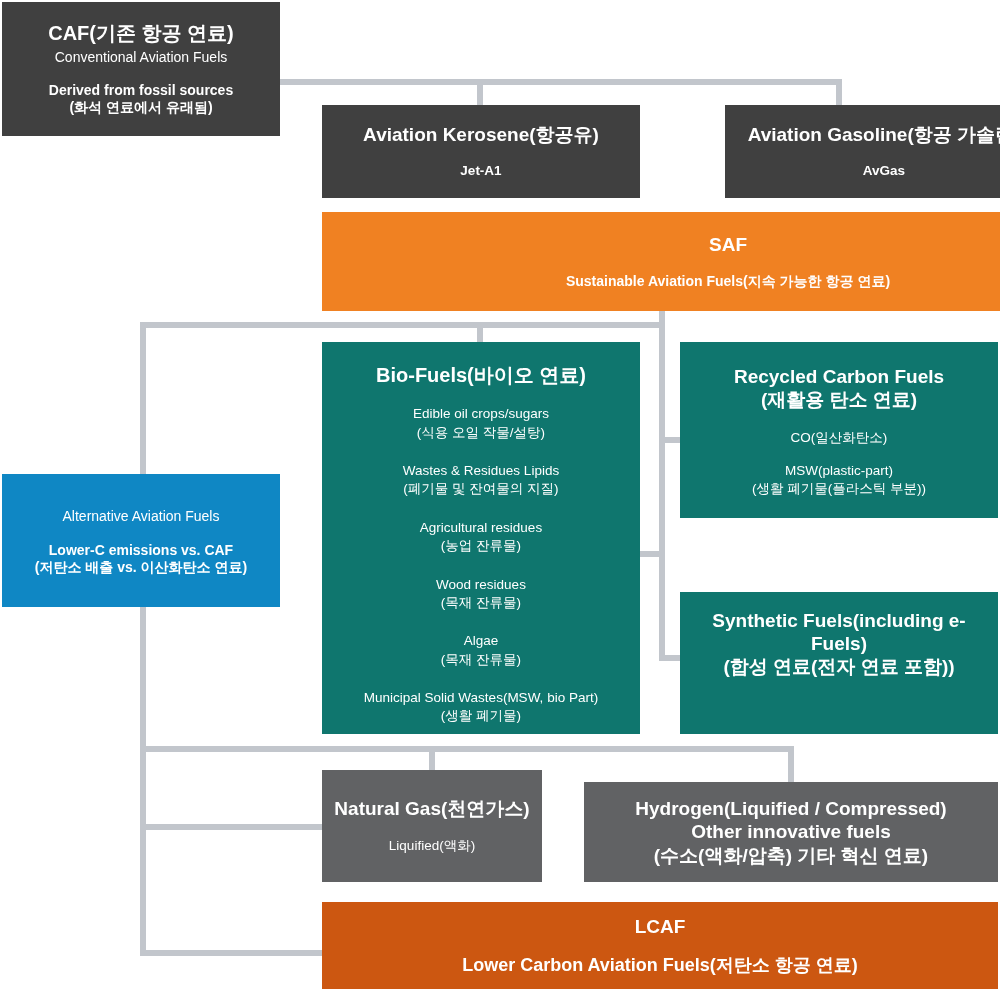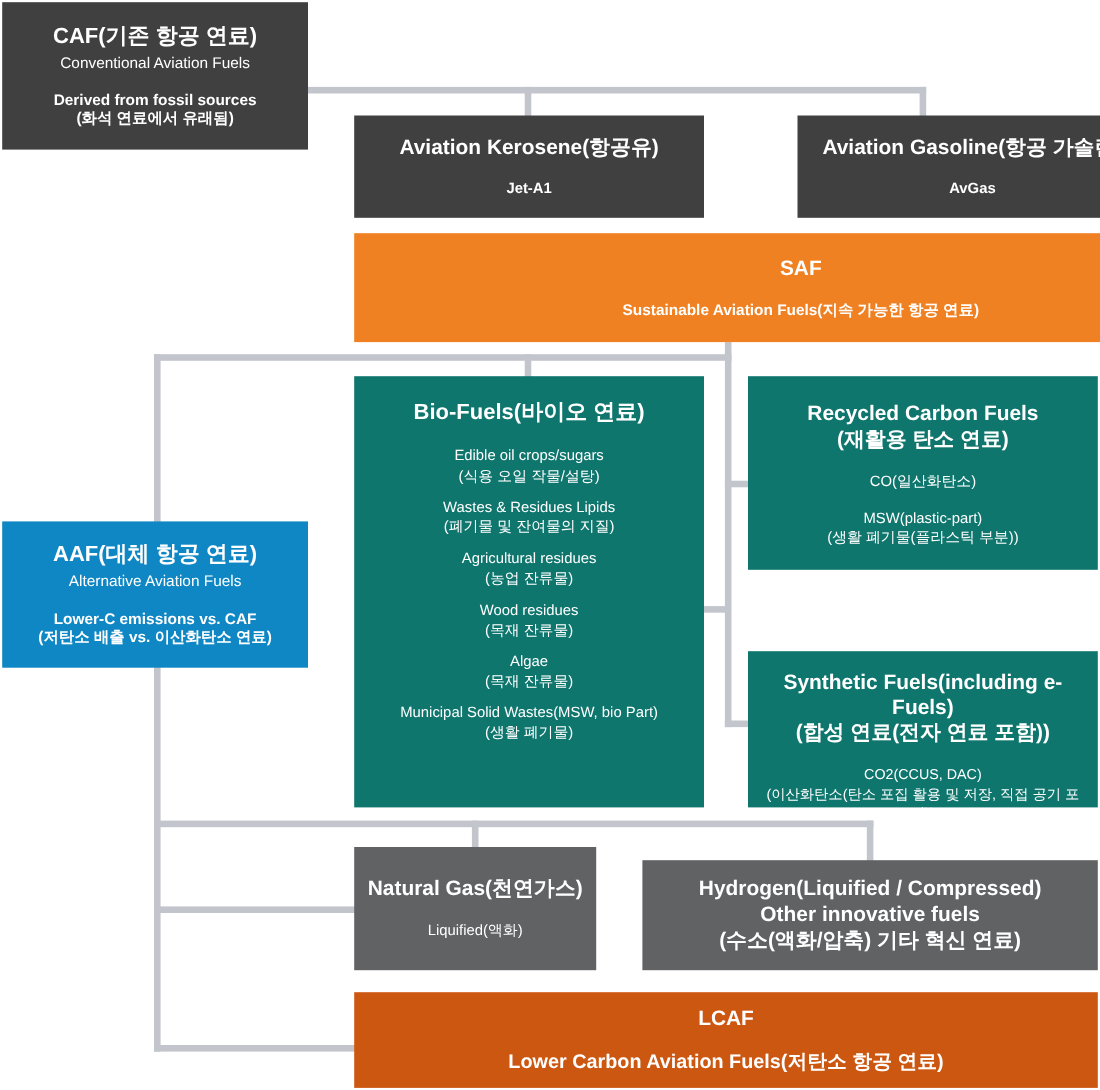--- a/index.html
+++ b/index.html
@@ -95,21 +95,21 @@
     left: 322px; top: 342px; width: 318px; height: 392px;
     justify-content: flex-start;
     padding-top: 21px;
   }
   #biofuels .title { font-size: 20px; }
   #biofuels .itemlist {
     margin-top: 18px;
     display: flex;
     flex-direction: column;
     align-items: center;
-    gap: 10px;
+    gap: 20px;
   }
   #biofuels .item { font-size: 13.5px; line-height: 1.36; }
 
   #recycled {
     left: 680px; top: 342px; width: 318px; height: 176px;
     justify-content: flex-start;
     padding-top: 23px;
   }
   #recycled .title { font-size: 19px; }
   #recycled .itemlist {
@@ -201,21 +201,20 @@
     <div class="title">Aviation Gasoline(항공 가솔린)</div>
     <div class="note">AvGas</div>
   </div>
 
   <div class="box orange" id="saf">
     <div class="title">SAF</div>
     <div class="note">Sustainable Aviation Fuels(지속 가능한 항공 연료)</div>
   </div>
 
   <div class="box blue" id="aaf">
-    <div class="title">AAF(대체 항공 연료)</div>
     <div class="subtitle">Alternative Aviation Fuels</div>
     <div class="note">
       <div>Lower-C emissions vs. CAF</div>
       <div>(저탄소 배출 vs. 이산화탄소 연료)</div>
     </div>
   </div>
 
   <div class="box peach" id="biofuels">
     <div class="title">Bio-Fuels(바이오 연료)</div>
     <div class="itemlist">
@@ -259,26 +258,20 @@
         <div>MSW(plastic-part)</div>
         <div>(생활 폐기물(플라스틱 부분))</div>
       </div>
     </div>
   </div>
 
   <div class="box peach" id="synthetic">
     <div class="title">
       <div>Synthetic Fuels(including e-Fuels)</div>
       <div>(합성 연료(전자 연료 포함))</div>
-    </div>
-    <div class="itemlist">
-      <div class="item">
-        <div>CO2(CCUS, DAC)</div>
-        <div>(이산화탄소(탄소 포집 활용 및 저장, 직접 공기 포집))</div>
-      </div>
     </div>
   </div>
 
   <div class="box gray" id="naturalgas">
     <div class="title">Natural Gas(천연가스)</div>
     <div class="note">Liquified(액화)</div>
   </div>
 
   <div class="box gray" id="hydrogen">
     <div class="title">

